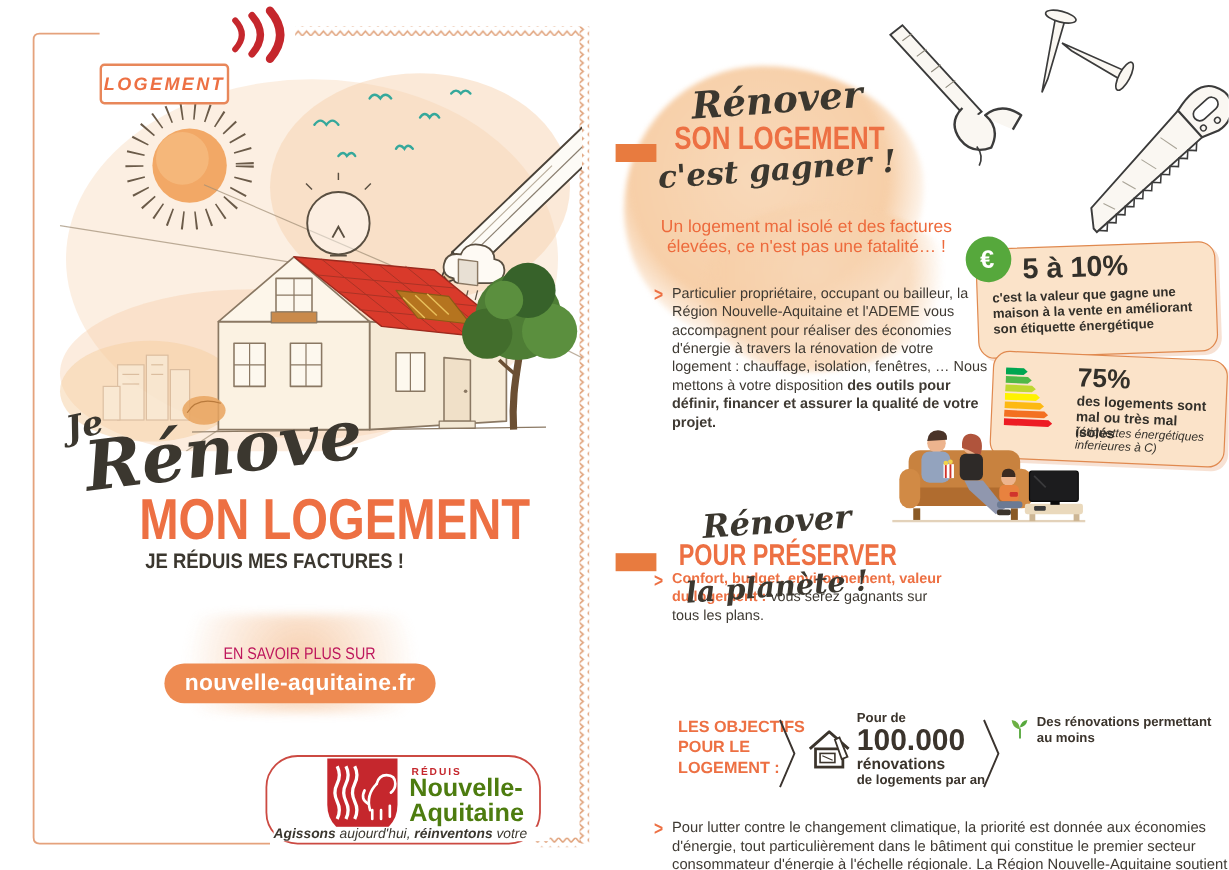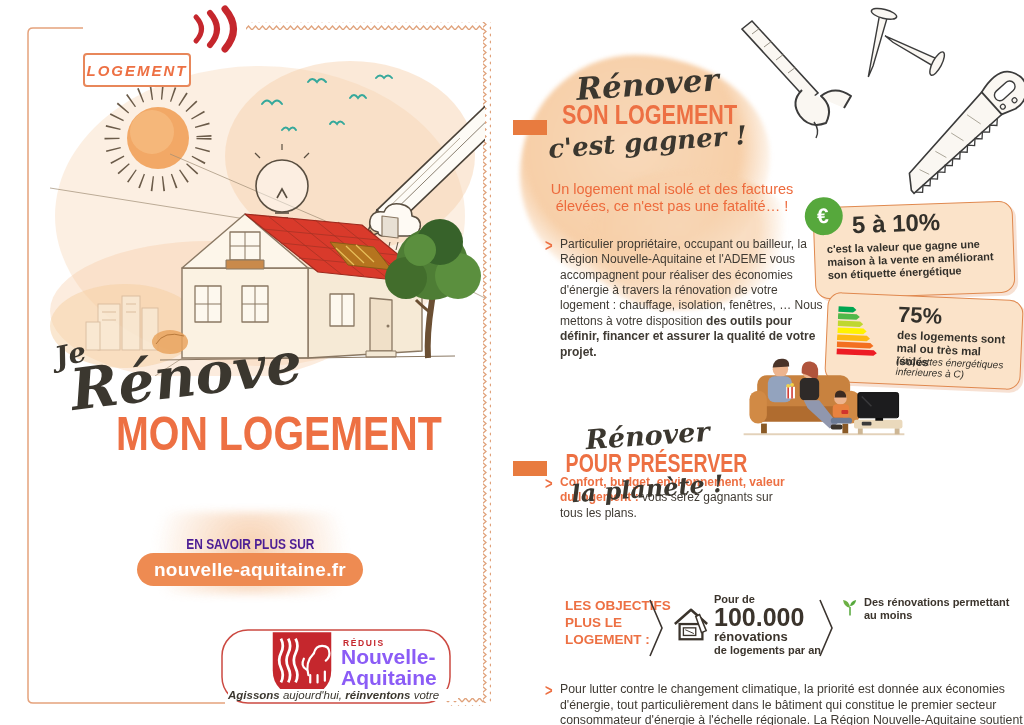--- a/index.html
+++ b/index.html
@@ -186,23 +186,26 @@
       <circle cx="410" cy="196" r="23" fill="#37622A"></circle>
       <circle cx="390" cy="204" r="16" fill="#5B8F3E"></circle>
     </g>
   </svg>
 
   <div class="abs script" style="left:55px;top:338px;font-size:28px;transform:rotate(-12deg);z-index:2">Je</div>
   <div class="abs script" style="left:70px;top:342px;font-size:57px;transform:rotate(-7deg);z-index:2">Rénove</div>
   <div class="abs" style="left:116px;top:406px;font-size:48px;font-weight:bold;color:#ED7043;z-index:2">
     <span class="squash">MON LOGEMENT</span>
   </div>
+  <div class="abs" style="left:121px;top:457px;font-size:17.5px;font-weight:bold;color:#3B372F;z-index:2">
+    <span class="squash" style="transform:scaleX(.88)">JE RÉDUIS MES FACTURES !</span>
+  </div>
 
   <div class="halo" style="left:118px;top:512px;width:265px;height:82px;z-index:1"></div>
-  <div class="abs center" style="left:150px;top:536px;width:200px;font-size:14px;font-weight:bold;color:#4c1d95;z-index:2">
+  <div class="abs center" style="left:150px;top:536px;width:200px;font-size:14px;font-weight:normal;color:#be185d;z-index:2">
     <span class="squash-c" style="transform:scaleX(.85)">EN SAVOIR PLUS SUR</span>
   </div>
   <div class="pill" style="left:137px;top:553px;width:226px;height:33px;z-index:2">
     <span>nouvelle-aquitaine.fr</span>
   </div>
 
   <svg class="abs" style="left:270px;top:629px;z-index:3" width="64" height="74" viewBox="0 0 70 80">
     <path d="M3,3 h64 v42 q0,24 -32,32 q-32,-8 -32,-32 z" fill="#C5272D"></path>
     <g stroke="#fff" stroke-width="3" fill="none">
       <path d="M12,10 q4,8 0,16 q-4,8 0,16 q4,8 0,16"></path>
@@ -210,21 +213,21 @@
       <path d="M28,10 q4,8 0,16 q-4,8 0,16 q4,8 0,16"></path>
     </g>
     <g stroke="#fff" stroke-width="2.4" fill="none" stroke-linecap="round">
       <path d="M42,50 q-4,-14 6,-24"></path>
       <path d="M48,26 q2,-8 9,-8 q8,0 8,8 q0,5 -4,8"></path>
       <path d="M44,50 v8 M52,50 v8 M60,46 v10"></path>
       <path d="M40,44 q-7,-4 -3,-12"></path>
     </g>
   </svg>
   <div class="abs" style="left:343px;top:638px;font-size:8.5px;font-weight:bold;color:#C5272D;letter-spacing:1.6px;z-index:3">RÉDUIS</div>
-  <div class="abs" style="left:341px;top:647px;font-size:21px;font-weight:bold;color:#8b5cf6;line-height:.98;z-index:3">
+  <div class="abs" style="left:341px;top:647px;font-size:21px;font-weight:bold;color:#4d7c0f;line-height:.98;z-index:3">
     <div>Nouvelle-</div>
     <div>Aquitaine</div>
   </div>
   <div class="abs" style="left:228px;top:689px;width:230px;font-size:11.5px;font-style:italic;color:#3B372F;z-index:4;background:#fff;white-space:nowrap">
     <b>Agissons</b>
     <span>aujourd'hui,</span>
     <b>réinventons</b>
     <span>votre</span>
   </div>
 
@@ -372,21 +375,21 @@
     <div class="script" style="font-size:24px;transform:rotate(-4deg);margin-top:-4px">la planète !</div>
   </div>
 
   <div class="abs bullet body-text" style="left:545px;top:513px;width:464px;font-size:12.3px;z-index:2">
     <span class="arrow">&gt;</span>
     <span>Pour lutter contre le changement climatique, la priorité est donnée aux économies d'énergie, tout particulièrement dans le bâtiment qui constitue le premier secteur consommateur d'énergie à l'échelle régionale. La Région Nouvelle-Aquitaine soutient ainsi la rénovation énergétique des bâtiments tertiaires publics ou privés, des logements individuels, des logements sociaux…</span>
   </div>
 
   <div class="abs" style="left:565px;top:598px;font-size:13.5px;font-weight:bold;color:#ED7043;line-height:1.25;z-index:2">
     <div>LES OBJECTIFS</div>
-    <div>PLUS LE</div>
+    <div>POUR LE</div>
     <div>LOGEMENT :</div>
   </div>
 
   <svg class="abs" style="left:648px;top:598px;z-index:2" width="18" height="60">
     <polyline points="2,2 14,30 2,58" class="obj-chevron"></polyline>
   </svg>
 
   <svg class="abs" style="left:672px;top:606px;z-index:2" width="38" height="38" viewBox="0 0 40 40">
     <path d="M3,19 L20,4 L37,19" fill="none" stroke="#3B342C" stroke-width="2.6" stroke-linejoin="round"></path>
     <rect x="8" y="19" width="24" height="16" fill="#fff" stroke="#3B342C" stroke-width="2.4"></rect>

